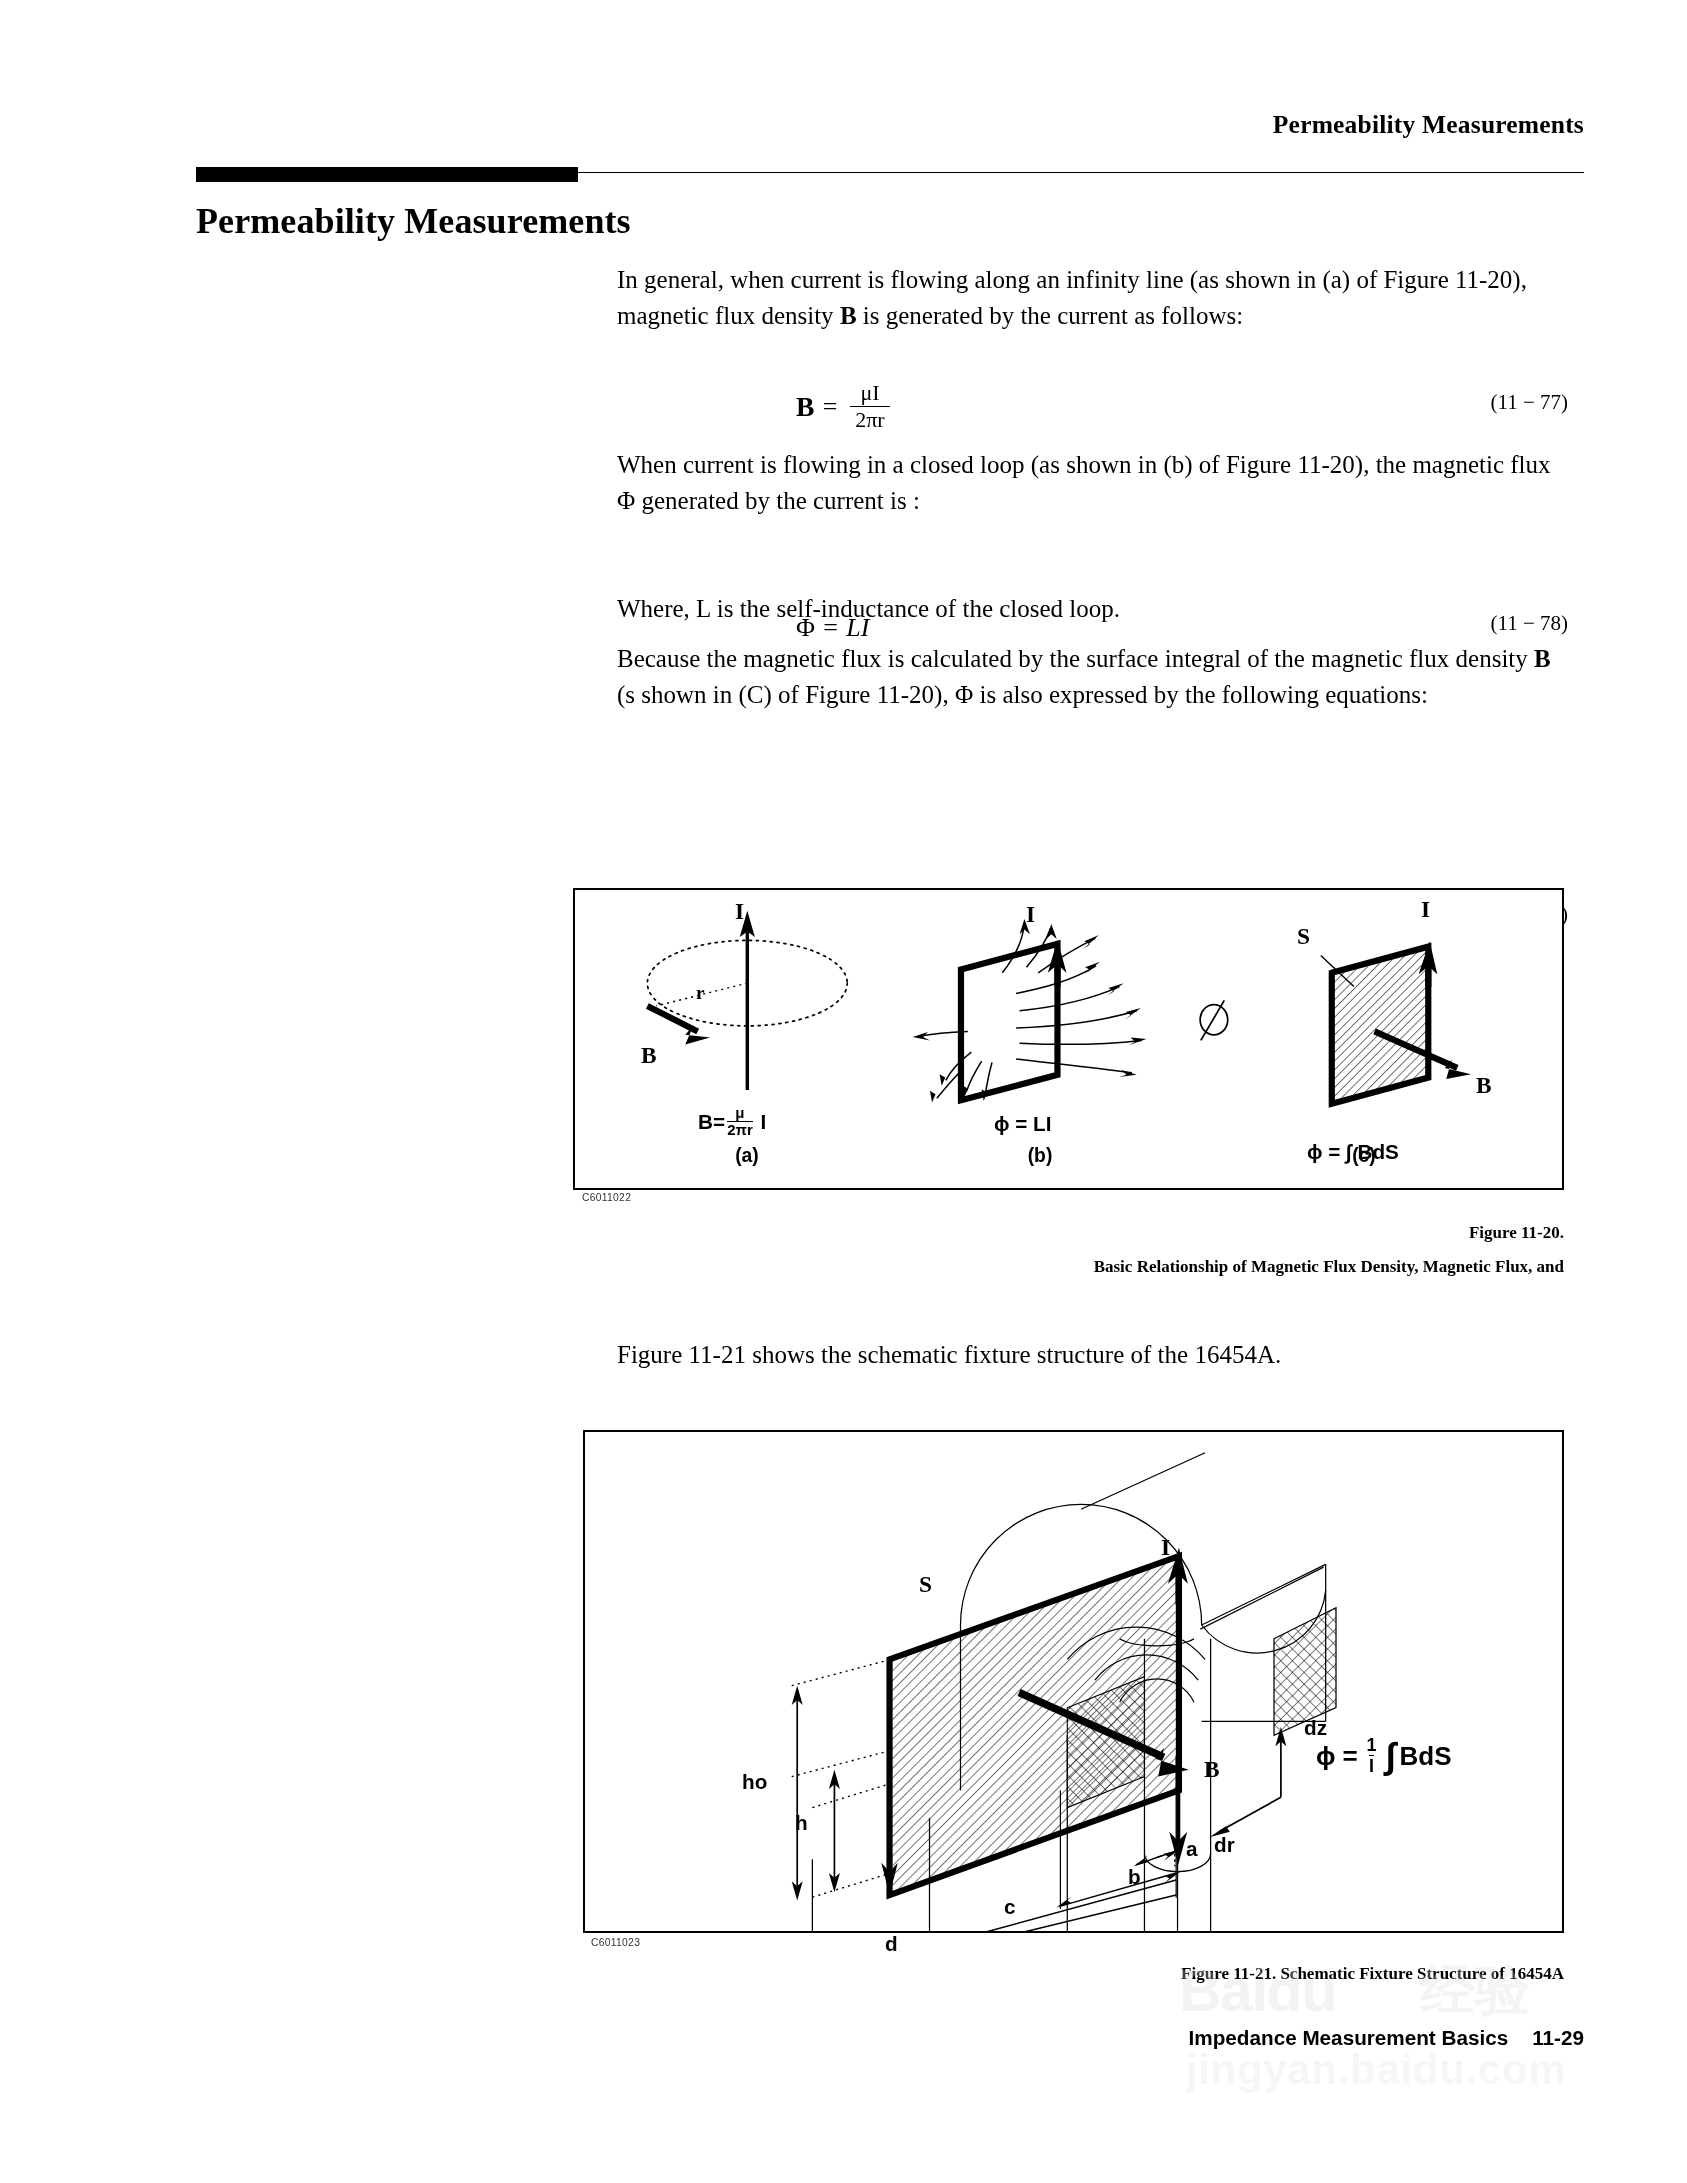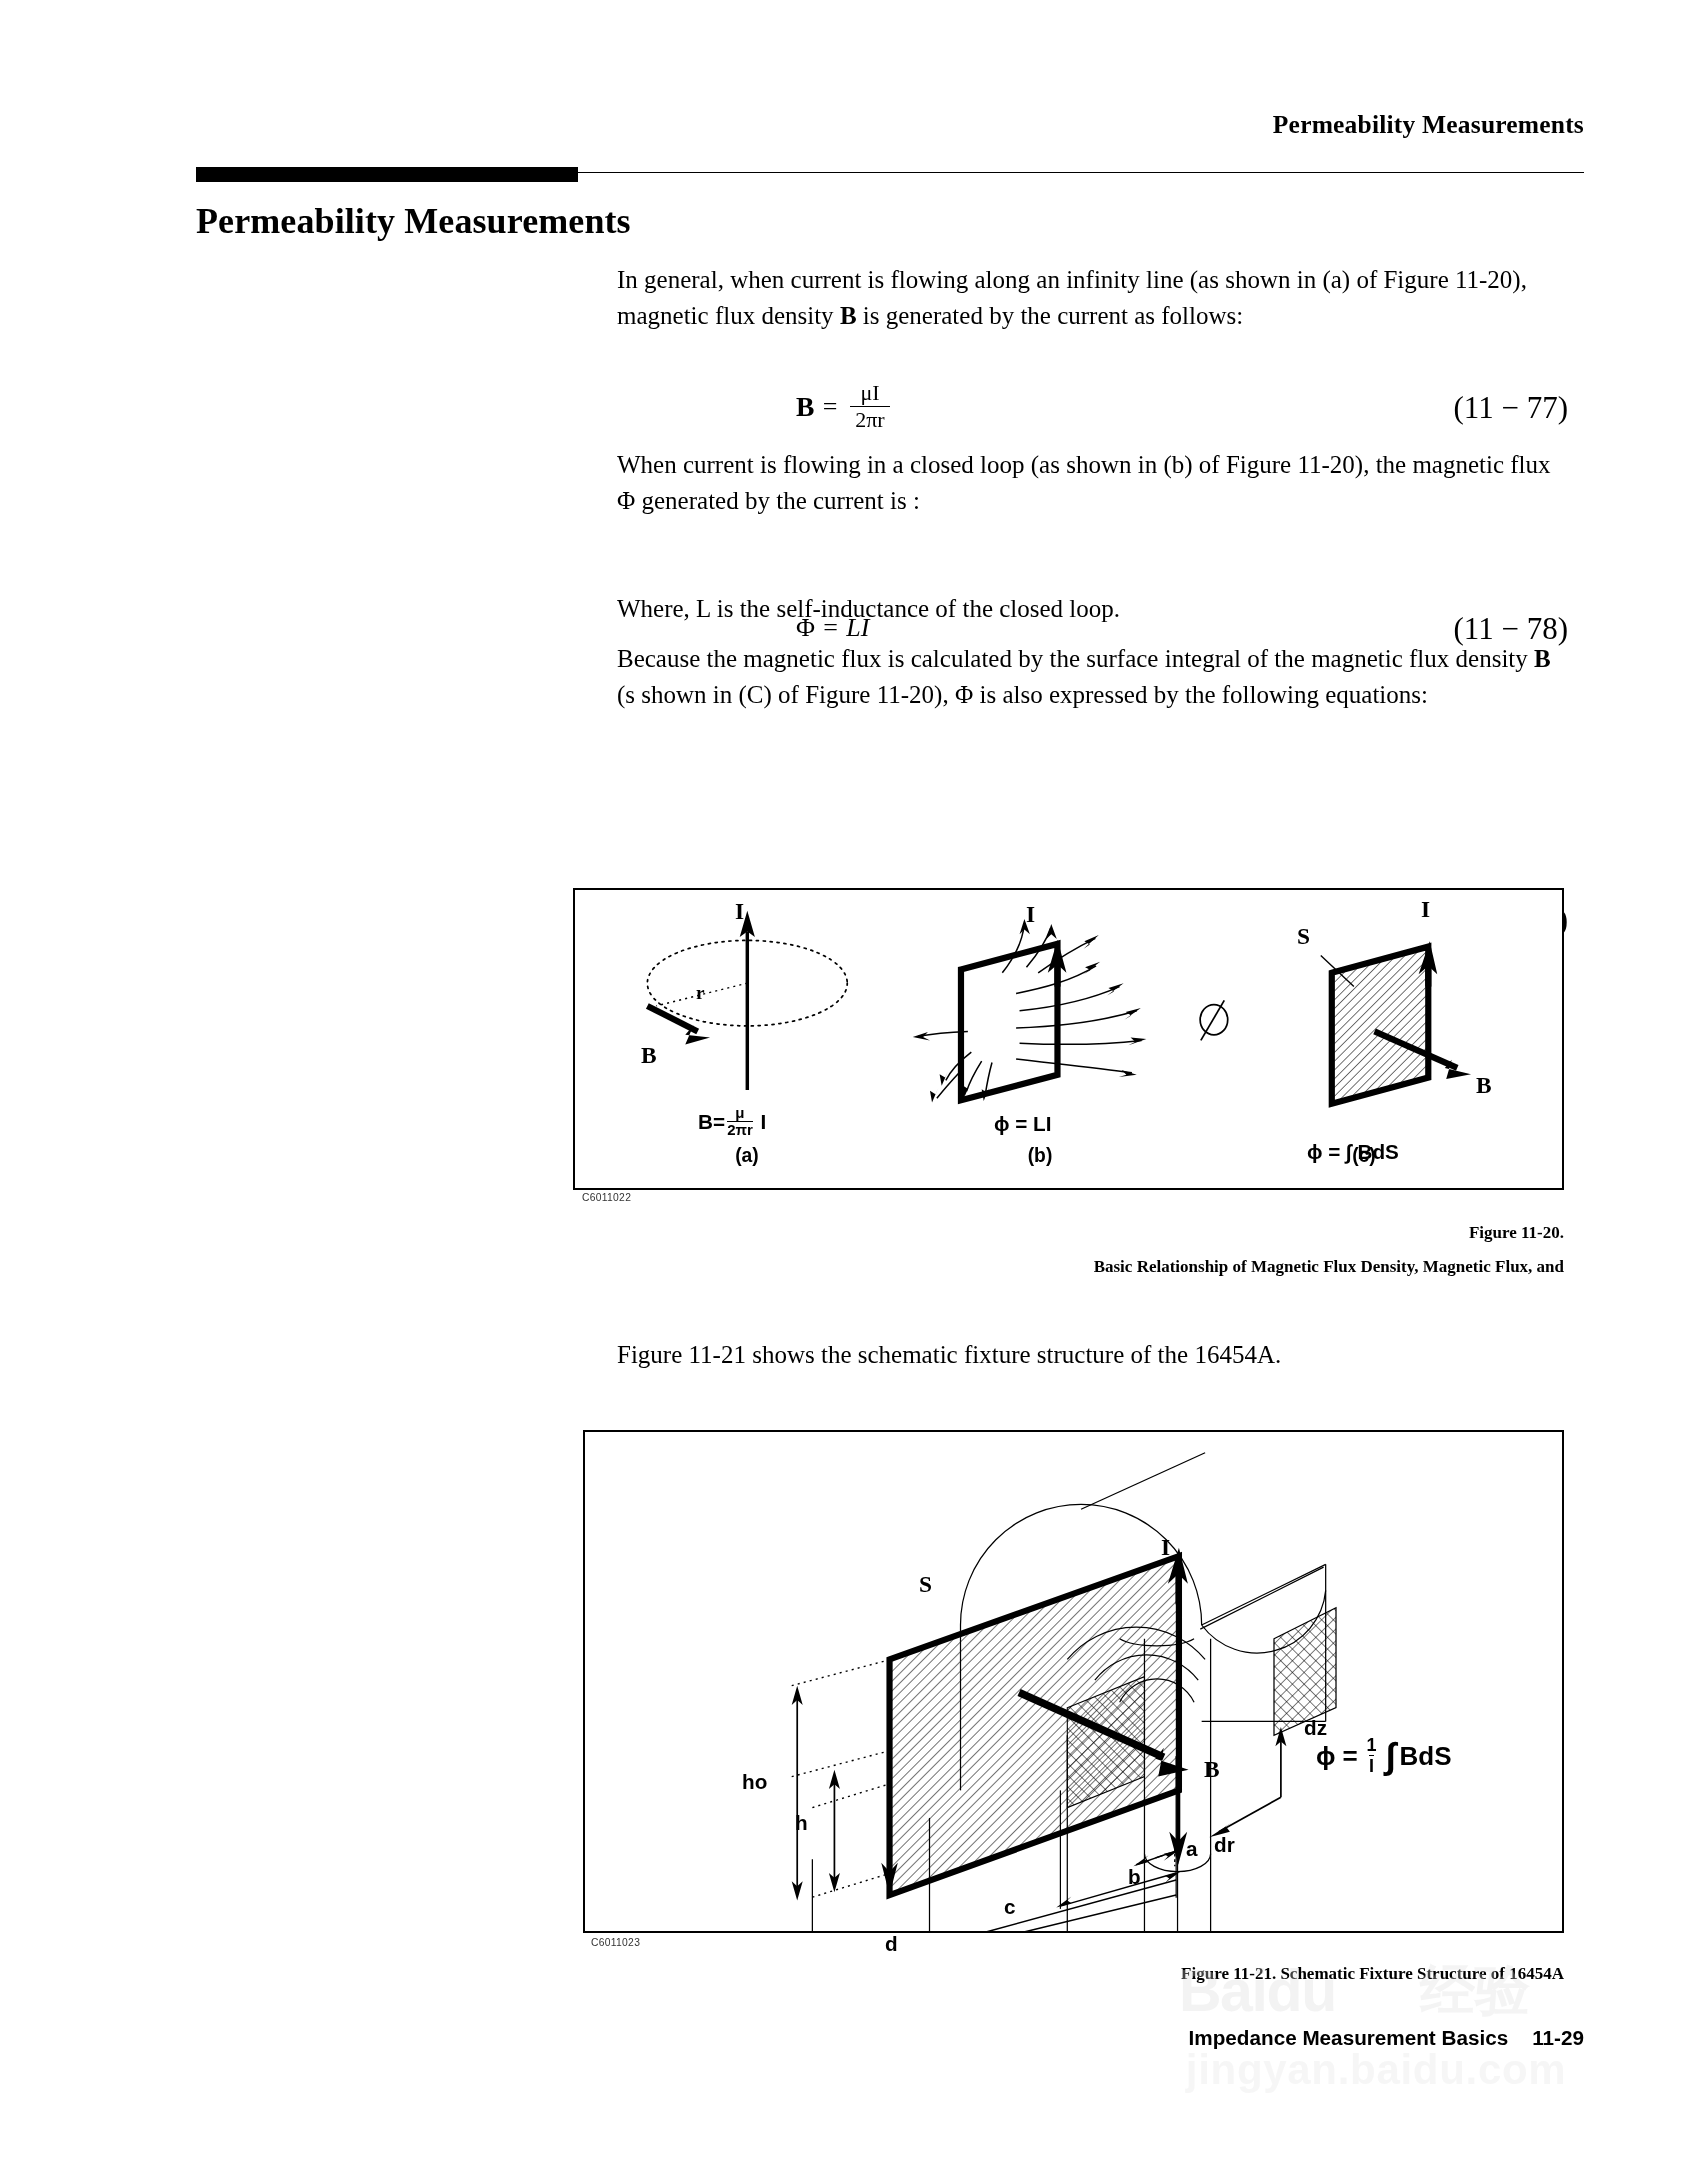--- a/index.html
+++ b/index.html
@@ -78,21 +78,21 @@
     top: 0;
     font-size: 26px;
     display: flex;
     align-items: center;
     height: 69px;
   }
   .eq-num {
     position: absolute;
     right: 0;
     top: 18px;
-    font-size: 31px;
+    font-size: 21px;
     white-space: nowrap;
   }
   .var-b { font-weight: bold; font-size: 27.6px; }
   .frac {
     display: inline-flex;
     flex-direction: column;
     align-items: center;
     vertical-align: middle;
     margin: 0 4.1px;
     font-size: 22px;

